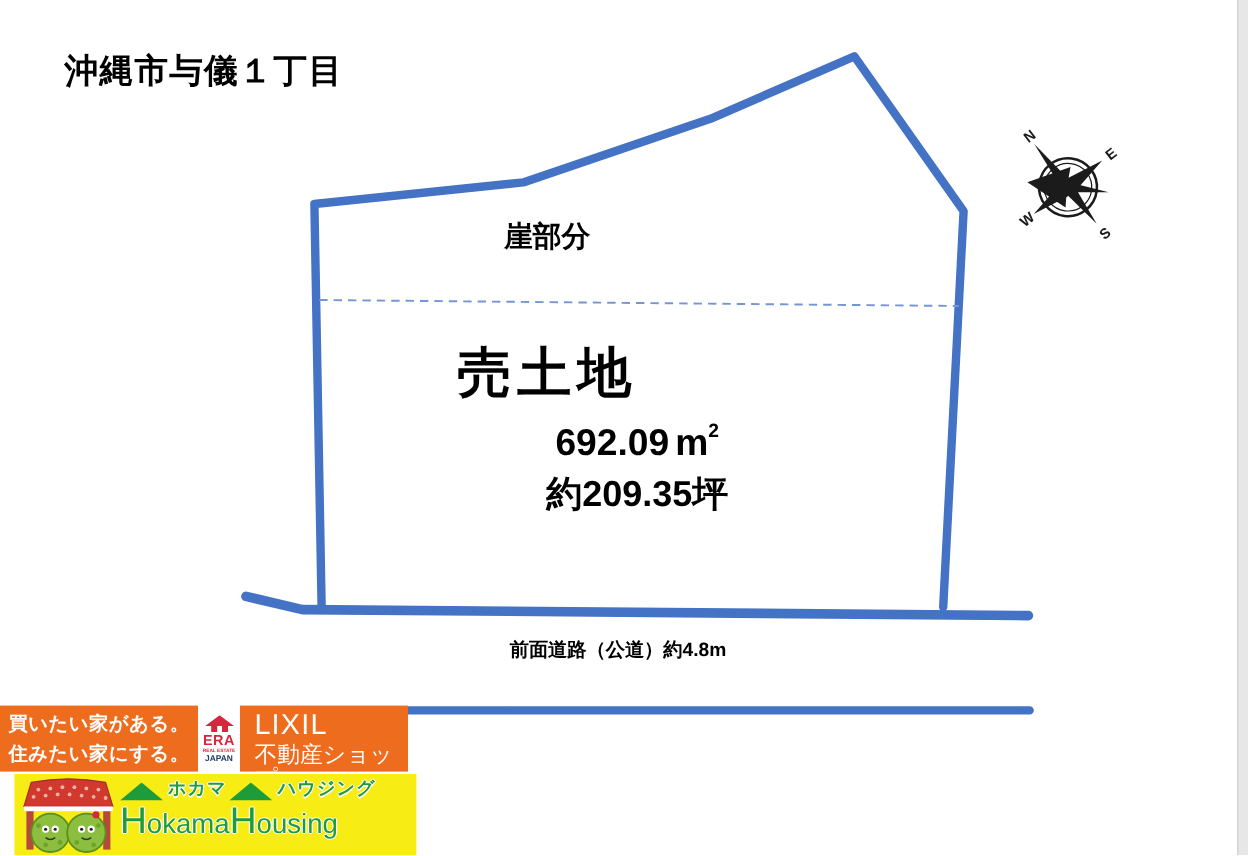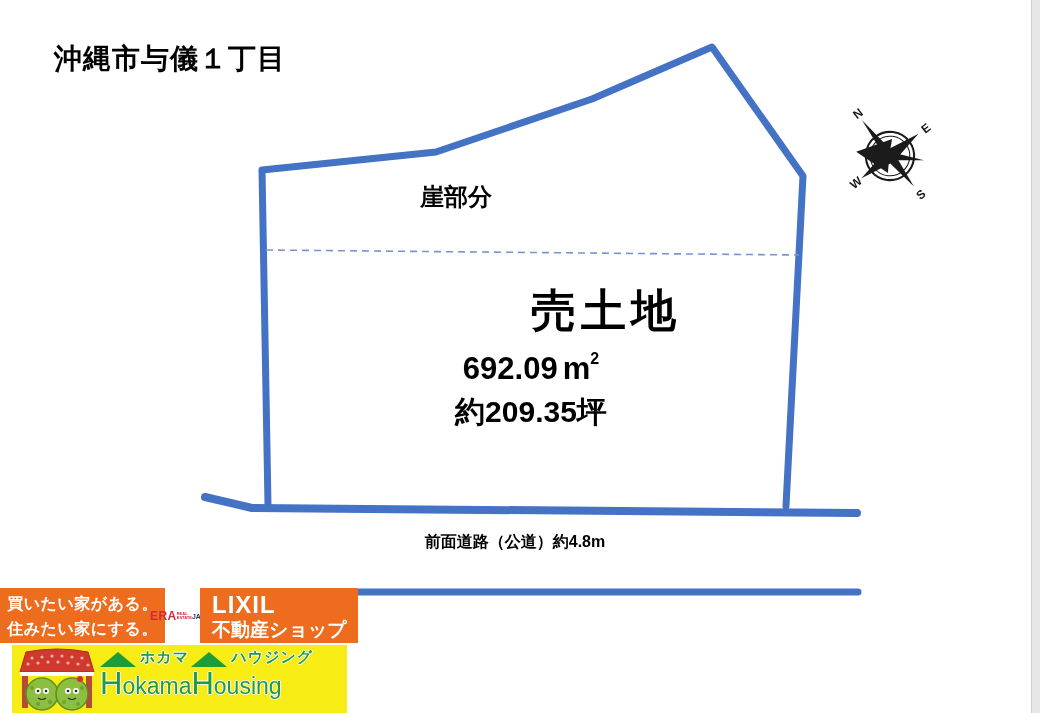--- a/index.html
+++ b/index.html
@@ -5,41 +5,41 @@
   html,body{margin:0;padding:0;background:#fff;}
   .canvas{
     position:relative;width:1040px;height:713px;background:#ffffff;
     overflow:hidden;font-family:"Liberation Sans","DejaVu Sans",sans-serif;color:#000;
   }
   .abs{position:absolute;}
   .page-title{left:54px;top:40px;font-size:28px;font-weight:800;letter-spacing:1px;}
   .svg-layer{left:0;top:0;width:1040px;height:713px;}
 
   .cliff-label{left:420px;top:181px;width:200px;text-align:left;font-size:24px;font-weight:700;}
-  .sale-label{left:381px;top:281px;width:300px;text-align:right;font-size:45px;font-weight:800;letter-spacing:5px;}
+  .sale-label{left:381px;top:281px;width:300px;text-align:left;font-size:45px;font-weight:800;letter-spacing:5px;}
   .area-line{left:381px;top:351px;width:300px;text-align:center;font-size:31px;font-weight:800;}
   .area-line sup{font-size:16px;font-weight:800;position:relative;top:-4px;}
   .area-unit{margin-left:5px;}
   .tsubo-line{left:381px;top:392px;width:300px;text-align:center;font-size:30px;font-weight:800;}
   .road-label{left:300px;top:532px;width:430px;text-align:center;font-size:16px;font-weight:700;}
 
   .compass{left:834px;top:100px;}
 
   
   .brand-row1{left:0;top:588px;height:55px;width:332px;}
   .catch-box{position:absolute;left:0;top:0;width:165px;height:55px;background:#ED6C1E;
     color:#fff;font-weight:800;font-size:16px;line-height:25px;padding-top:3px;box-sizing:border-box;
     text-align:center;letter-spacing:0.5px;}
   .era-panel{position:absolute;left:165px;top:0;width:35px;height:55px;background:#fff;
-    display:flex;align-items:center;justify-content:center;line-height:1;}
+    display:flex;flex-direction:column;align-items:center;justify-content:center;line-height:1;}
   .era-name{color:#D7263D;font-weight:800;font-size:12px;letter-spacing:0.5px;margin-top:1px;}
   .era-sub1{color:#D7263D;font-weight:700;font-size:4px;margin-top:1px;}
   .era-sub2{color:#1F3864;font-weight:800;font-size:7px;margin-top:1px;}
-  .lixil-box{position:absolute;left:200px;top:0;width:158px;height:55px;background:#ED6C1E;
-    color:#fff;font-weight:700;padding:4px 0 0 12px;box-sizing:border-box;line-height:1.05;}
+  .lixil-box{position:absolute;left:200px;top:0;width:140px;height:55px;background:#ED6C1E;
+    color:#fff;font-weight:400;padding:4px 0 0 12px;box-sizing:border-box;line-height:1.05;}
   .lixil-l1{font-size:24px;letter-spacing:1px;}
   .lixil-l2{font-size:19px;margin-top:3px;}
 
   
   .brand-row2{left:12px;top:645px;width:335px;height:68px;background:#F7EC13;}
   .mascots{position:absolute;left:2px;top:1px;}
   .hokama-text{position:absolute;left:88px;top:4px;display:flex;}
   .hok-col{display:flex;flex-direction:column;}
   .hok-top{display:flex;align-items:flex-end;height:18px;}
   .hok-top svg{margin-right:4px;}

